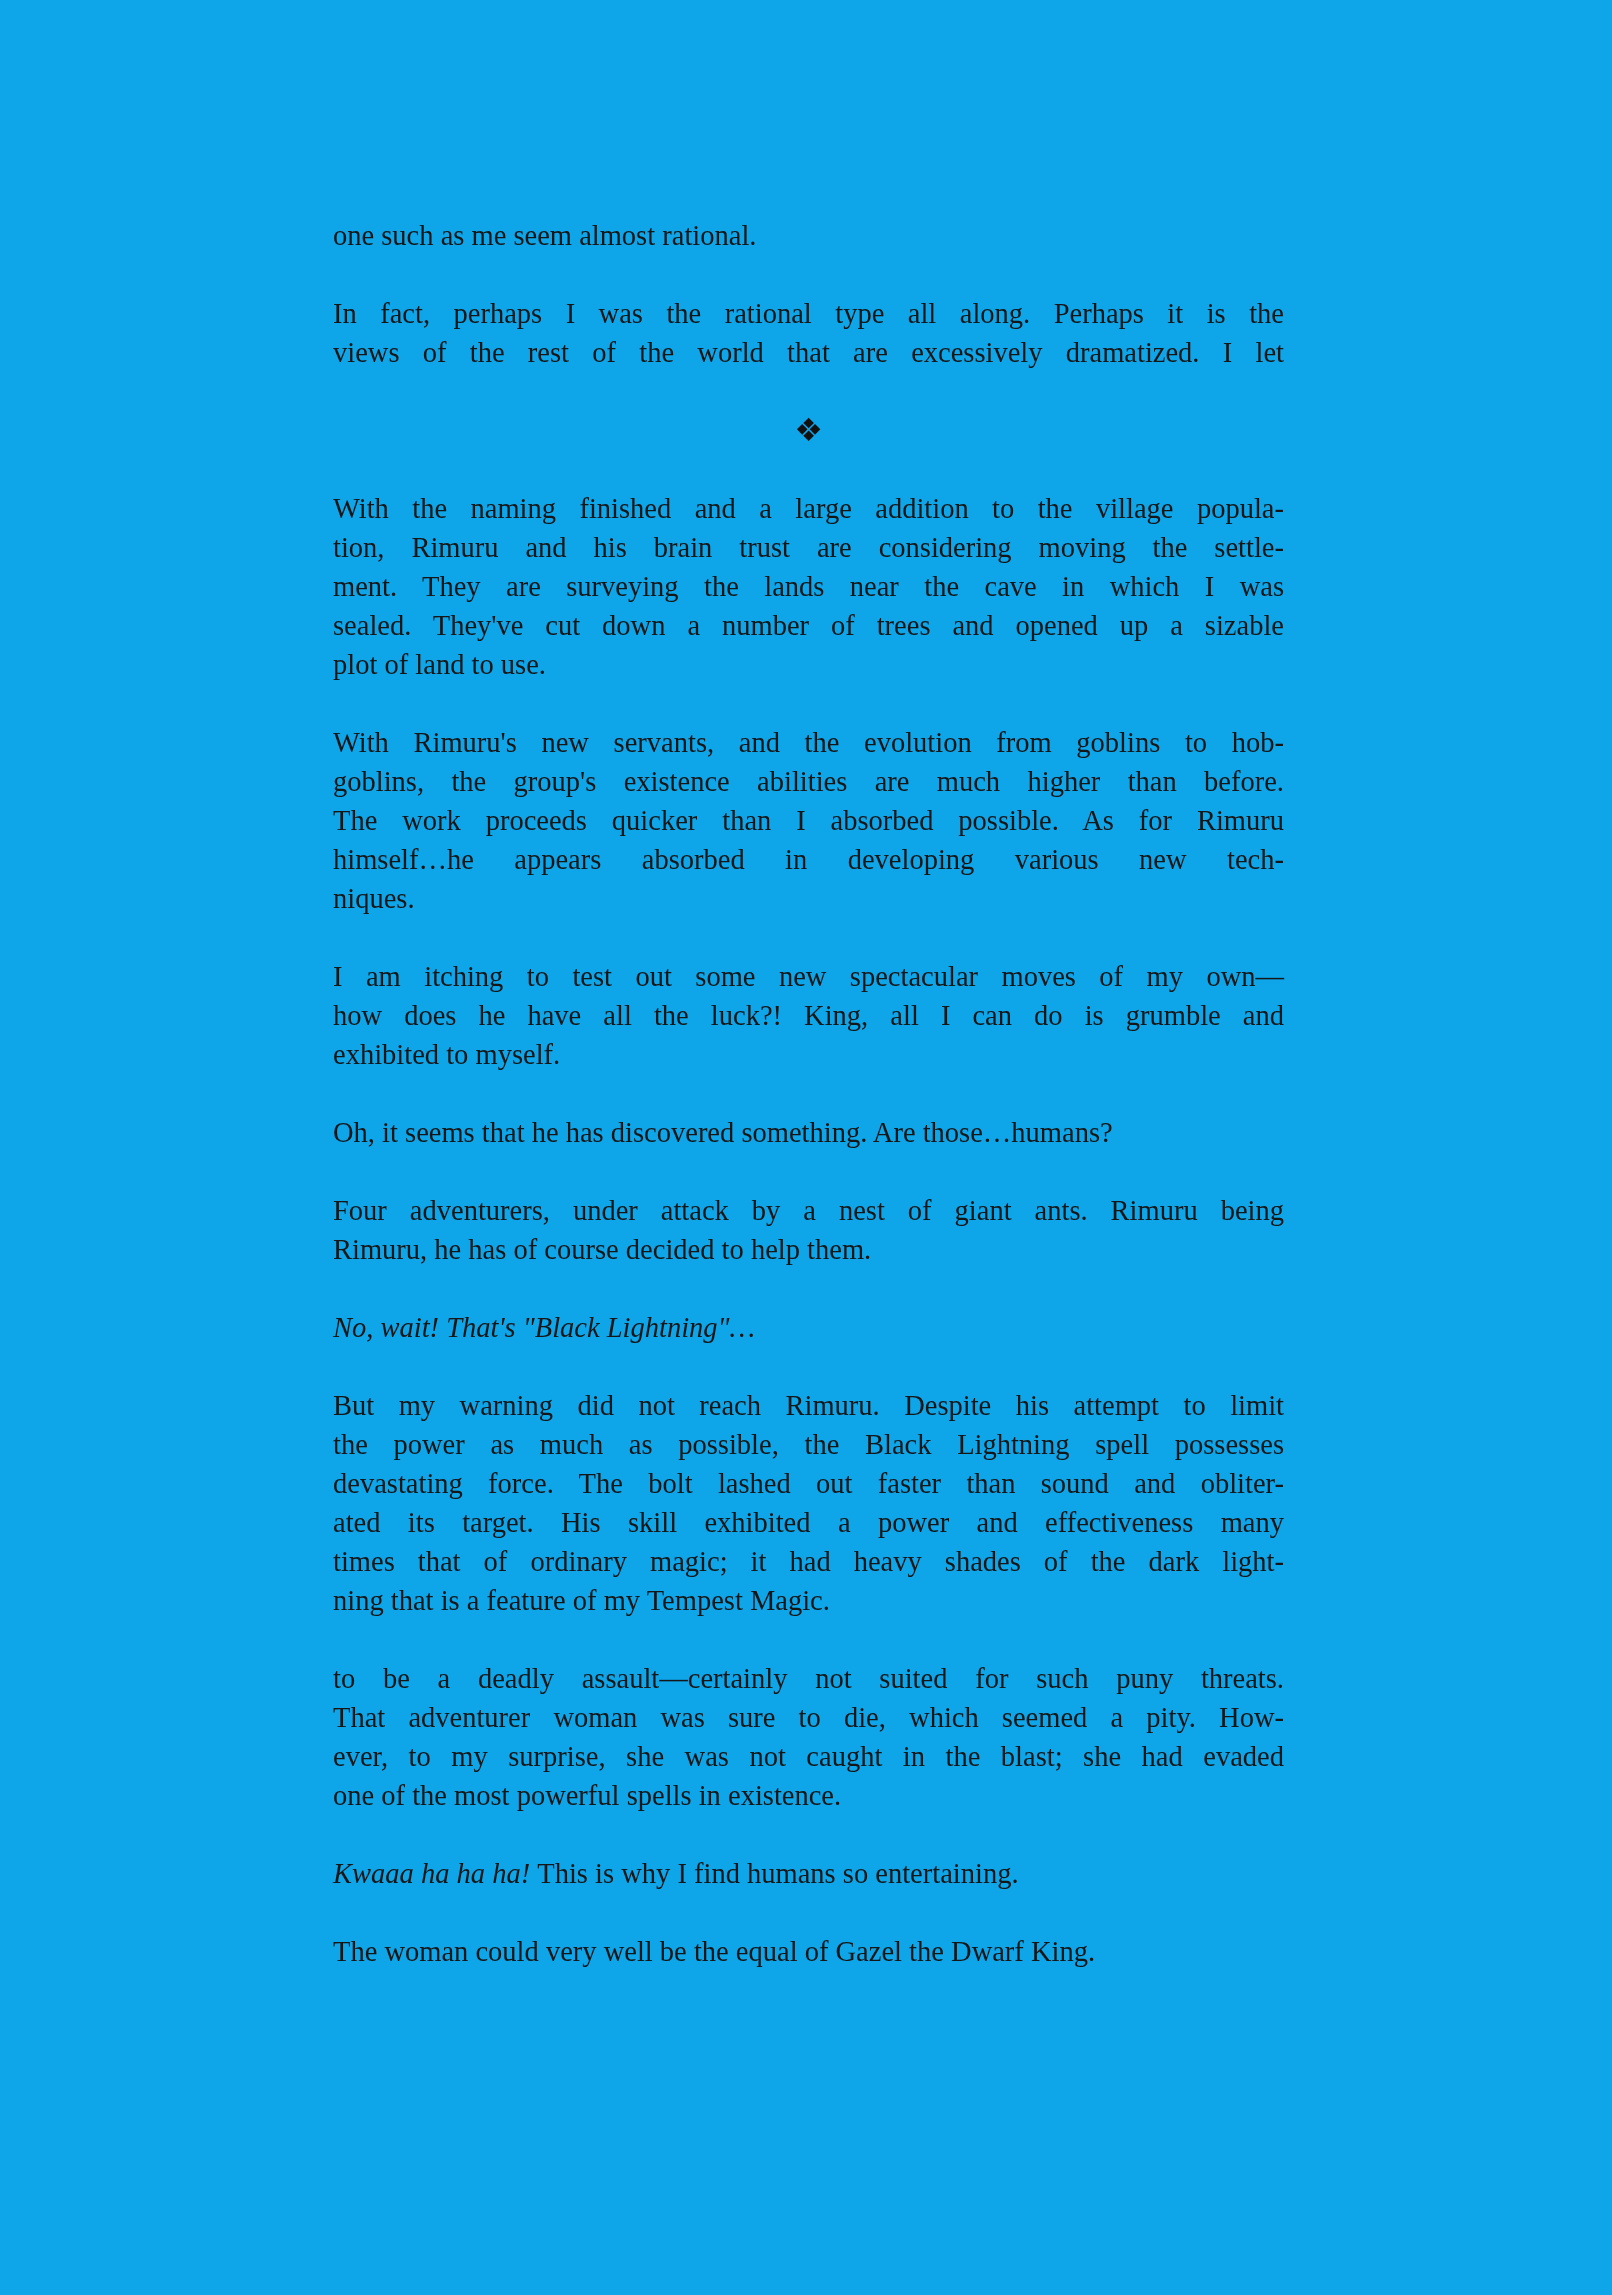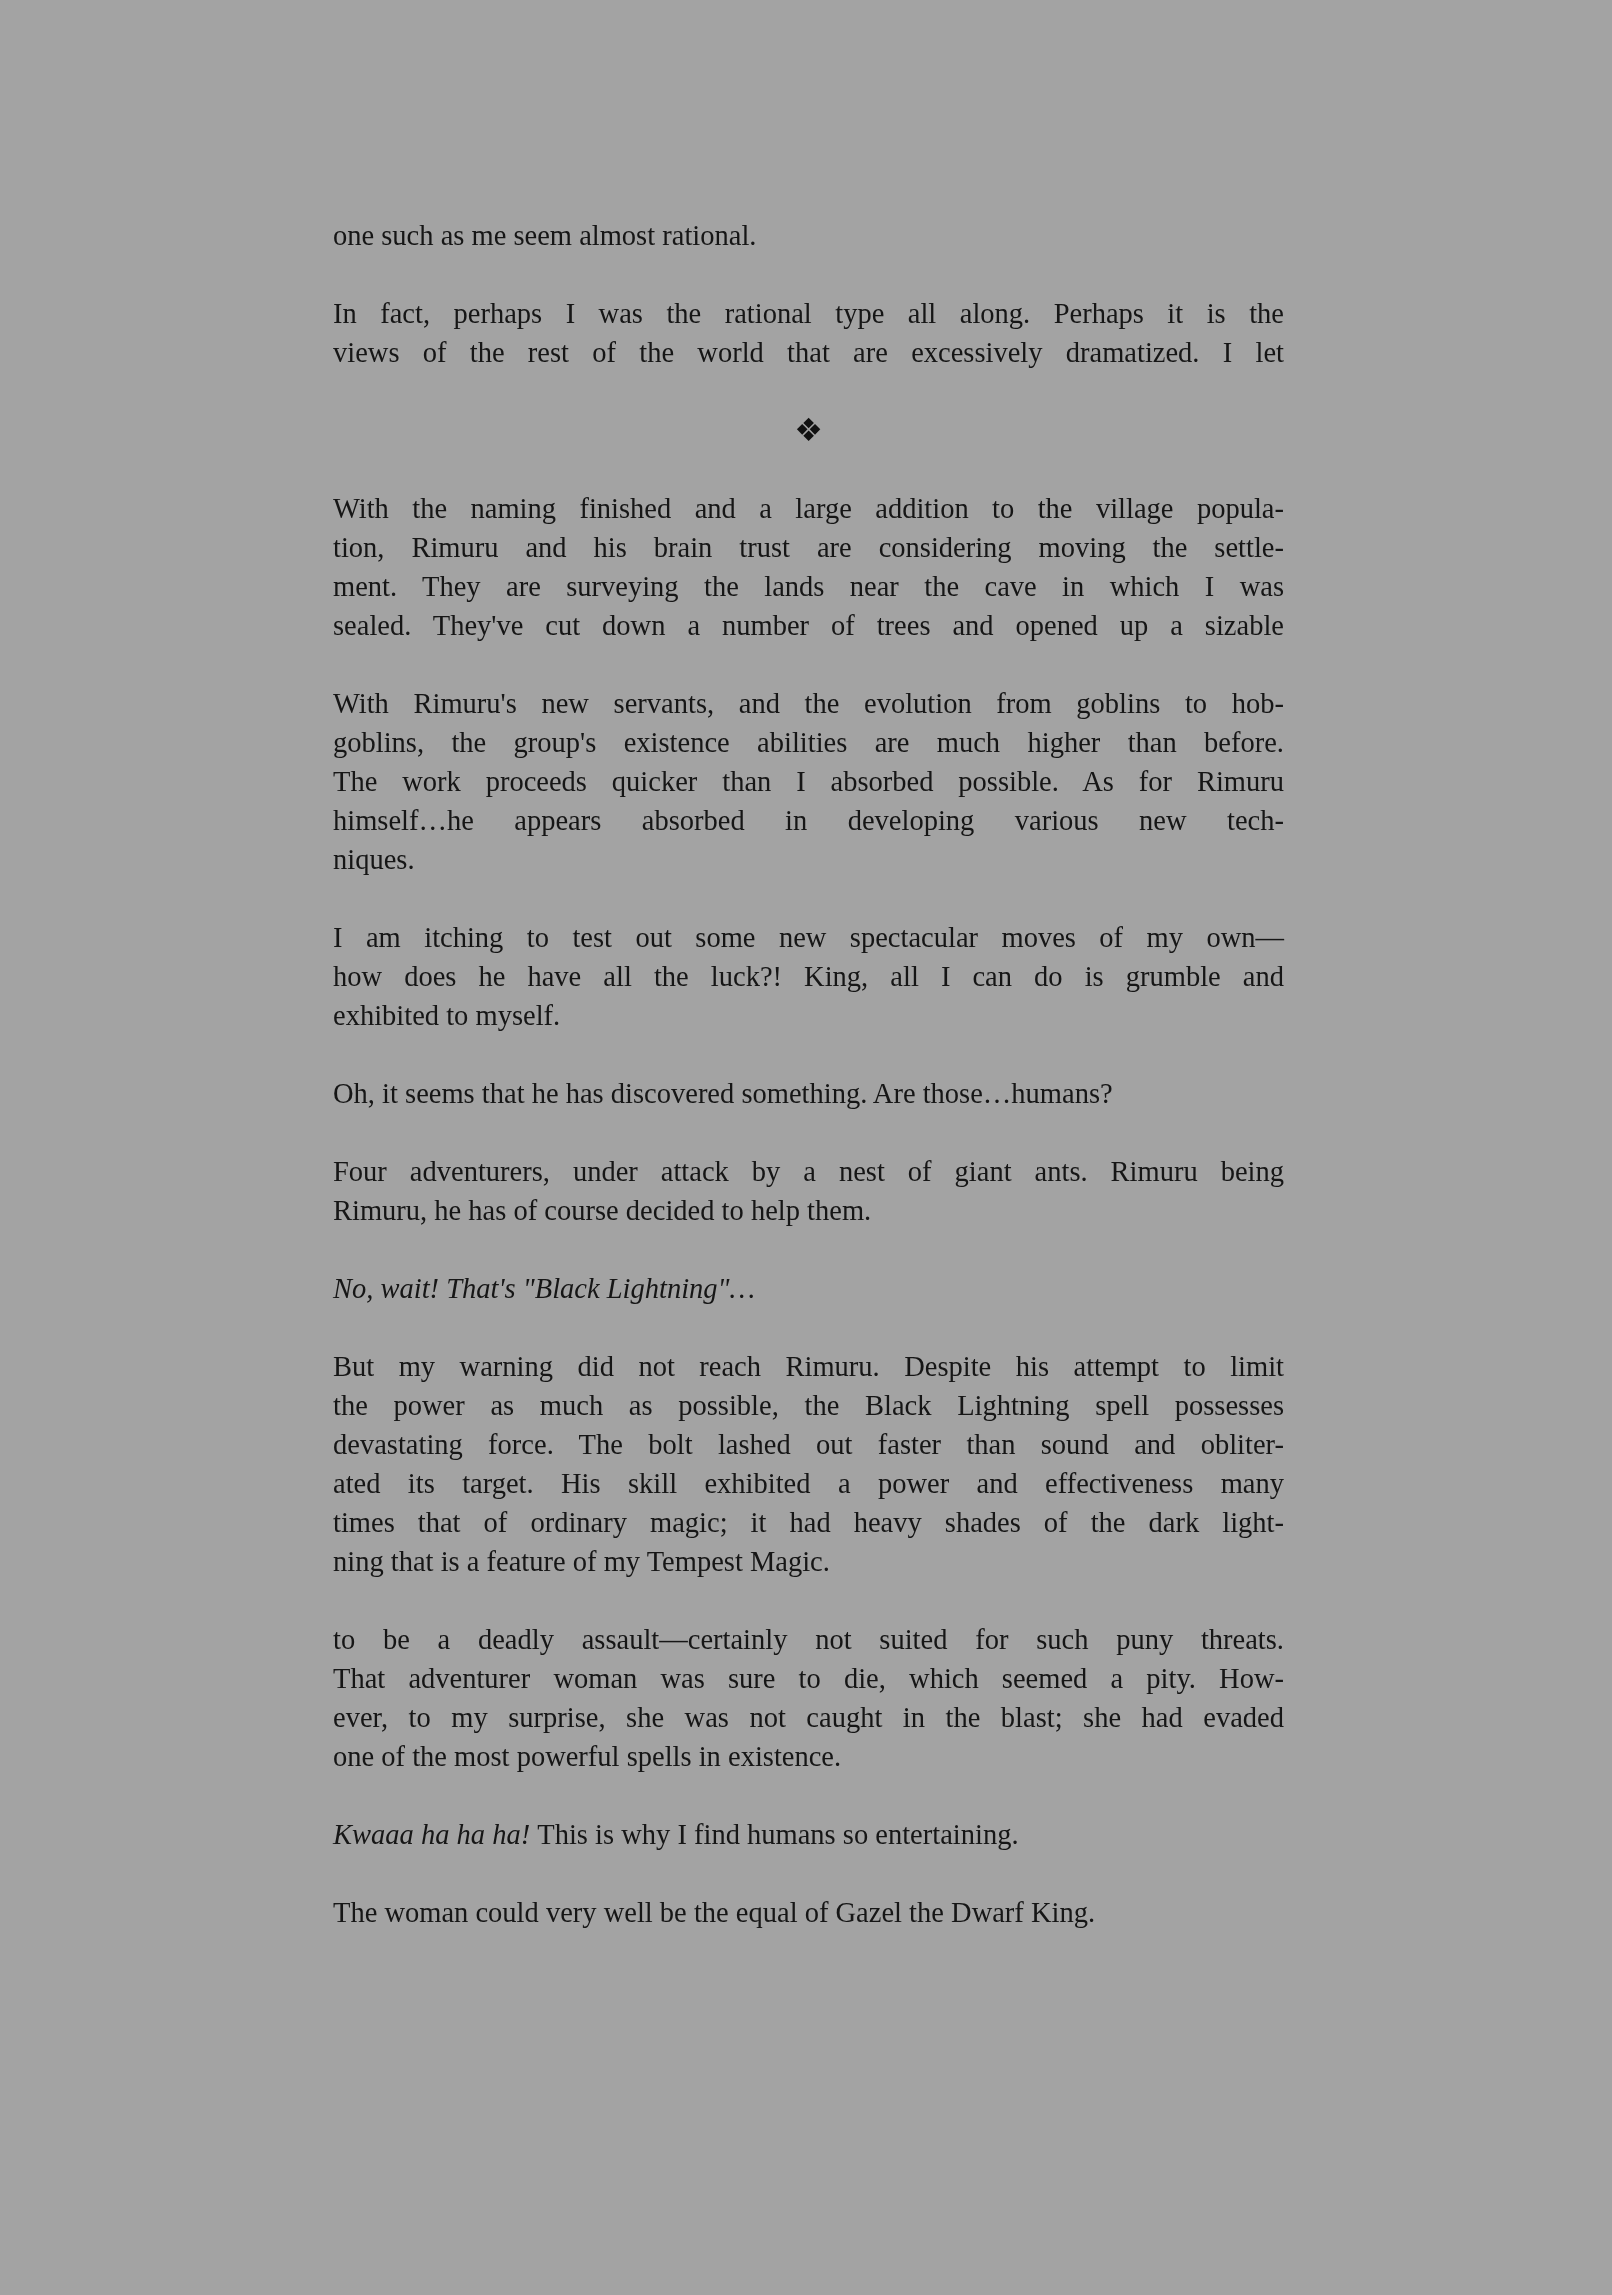--- a/index.html
+++ b/index.html
@@ -4,21 +4,21 @@
 <style>
   html, body {
     margin: 0;
     padding: 0;
     background: #ffffff;
   }
   .page {
     position: relative;
     width: 1612px;
     height: 2295px;
-    background: #a3a3a3;
+    background: #0ea5e9;
     overflow: hidden;
     font-family: "Liberation Serif", serif;
     color: #161616;
   }
   .text-block {
     position: absolute;
     left: 333px;
     top: 216px;
     width: 951px;
     font-size: 28.5px;
@@ -60,20 +60,21 @@
       <div class="para">
         <div class="line"><span class="rm">In fact, perhaps I was the rational type all along. Perhaps it is the</span></div>
         <div class="line"><span class="rm">views of the rest of the world that are excessively dramatized. I let</span></div>
       </div>
       <div class="divider">❖</div>
       <div class="para">
         <div class="line"><span class="rm">With the naming finished and a large addition to the village popula-</span></div>
         <div class="line"><span class="rm">tion, Rimuru and his brain trust are considering moving the settle-</span></div>
         <div class="line"><span class="rm">ment. They are surveying the lands near the cave in which I was</span></div>
         <div class="line"><span class="rm">sealed. They've cut down a number of trees and opened up a sizable</span></div>
+        <div class="line last"><span class="rm">plot of land to use.</span></div>
       </div>
       <div class="para">
         <div class="line"><span class="rm">With Rimuru's new servants, and the evolution from goblins to hob-</span></div>
         <div class="line"><span class="rm">goblins, the group's existence abilities are much higher than before.</span></div>
         <div class="line"><span class="rm">The work proceeds quicker than I absorbed possible. As for Rimuru</span></div>
         <div class="line"><span class="rm">himself…he appears absorbed in developing various new tech-</span></div>
         <div class="line last"><span class="rm">niques.</span></div>
       </div>
       <div class="para">
         <div class="line"><span class="rm">I am itching to test out some new spectacular moves of my own—</span></div>

